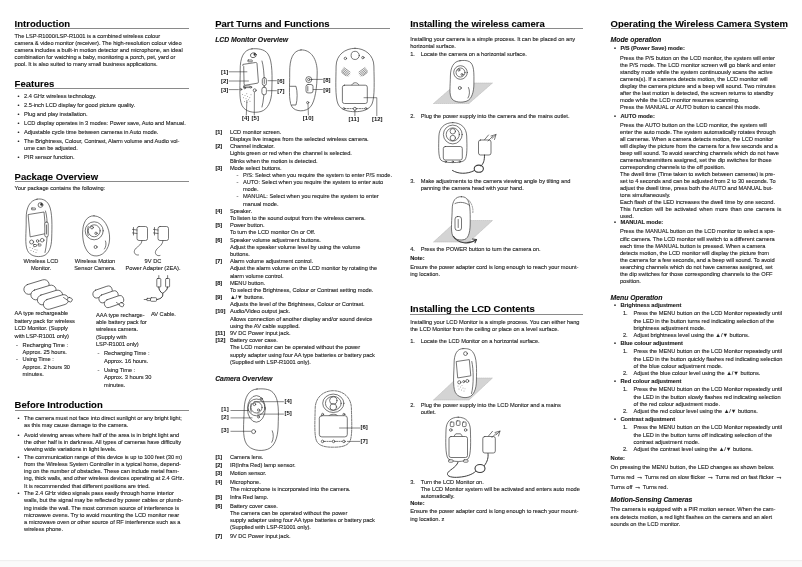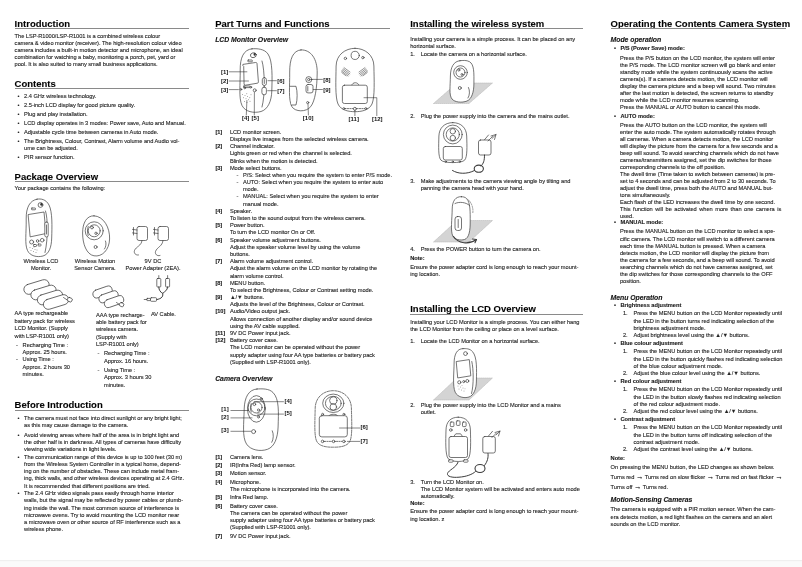--- a/index.html
+++ b/index.html
@@ -32,21 +32,21 @@
 
 <h2 style="left:14.6px;top:18.6px;">Introduction</h2>
 <div class="rule" style="left:14.6px;top:28.3px;width:174.8px;"></div>
 <div class="b nw" style="left:14.6px;top:32.6px;">
 The LSP-R1000/LSP-R1001 is a combined wireless colour<br>
 camera &amp; video monitor (receiver). The high-resolution colour video<br>
 camera includes a built-in motion detector and microphone, an ideal<br>
 combination for watching a baby, monitoring a porch, pet, yard or<br>
 pool. It is also suited to many small business applications.
 </div>
-<h2 style="left:14.6px;top:79.2px;">Contents</h2>
+<h2 style="left:14.6px;top:79.2px;">Features</h2>
 <div class="rule" style="left:14.6px;top:88.3px;width:174.8px;"></div>
 <div class="b" style="left:14.6px;top:93px;width:176px;">
 <div class="bl nw" style="margin-bottom:1.9px;">2.4 GHz wireless technology.</div>
 <div class="bl nw" style="margin-bottom:1.9px;">2.5-inch LCD display for good picture quality.</div>
 <div class="bl nw" style="margin-bottom:1.9px;">Plug and play installation.</div>
 <div class="bl nw" style="margin-bottom:1.9px;">LCD display operates in 3 modes: Power save, Auto and Manual.</div>
 <div class="bl nw" style="margin-bottom:1.9px;">Adjustable cycle time between cameras in Auto mode.</div>
 <div class="bl nw" style="margin-bottom:1.9px;">The Brightness, Colour, Contrast, Alarm volume and Audio vol-<br>ume can be adjusted.</div>
 <div class="bl nw">PIR sensor function.</div>
 </div>
@@ -102,43 +102,43 @@
 <div class="b" style="left:215.4px;top:453.6px;width:180px;line-height:7.18px;">
 <div class="it nw" style="margin-bottom:1.2px;"><span class="no">[1]</span>Camera lens.</div>
 <div class="it nw" style="margin-bottom:1.2px;"><span class="no">[2]</span>IR(Infra Red) lamp sensor.</div>
 <div class="it nw" style="margin-bottom:1.2px;"><span class="no">[3]</span>Motion sensor.</div>
 <div class="it nw" style="margin-bottom:1.2px;"><span class="no">[4]</span>Microphone.<br>The microphone is incorporated into the camera.</div>
 <div class="it nw" style="margin-bottom:1.2px;"><span class="no">[5]</span>Infra Red lamp.</div>
 <div class="it nw" style="margin-bottom:1.2px;"><span class="no">[6]</span>Battery cover case.<br>The camera can be operated without the power<br>supply adapter using four AA type batteries or battery pack<br>(Supplied with LSP-R1001 only).</div>
 <div class="it nw"><span class="no">[7]</span>9V DC Power input jack.</div>
 </div>
 
-<h2 style="left:410.2px;top:18.6px;">Installing the wireless system</h2>
+<h2 style="left:410.2px;top:18.6px;">Installing the wireless camera</h2>
 <div class="rule" style="left:410.2px;top:28.3px;width:172.6px;"></div>
 <div class="b nw" style="left:410.2px;top:35.6px;line-height:7px;">
 Installing your camera is a simple process. It can be placed on any<br>horizontal surface.</div>
 <div class="b ni nw" style="left:410.2px;top:51.2px;"><span class="no">1.</span>Locate the camera on a horizontal surface.</div>
 <div class="b ni nw" style="left:410.2px;top:112.8px;"><span class="no">2.</span>Plug the power supply into the camera and the mains outlet.</div>
 <div class="b ni nw" style="left:410.2px;top:178.4px;line-height:7.1px;"><span class="no">3.</span>Make adjustments to the camera viewing angle by tilting and<br>panning the camera head with your hand.</div>
 <div class="b ni nw" style="left:410.2px;top:246.4px;"><span class="no">4.</span>Press the POWER button to turn the camera on.</div>
 <div class="b bold nw" style="left:410.2px;top:254.6px;">Note:</div>
 <div class="b nw" style="left:410.2px;top:263.6px;line-height:7.2px;">
 Ensure the power adapter cord is long enough to reach your mount-<br>ing location.</div>
-<h2 style="left:410.2px;top:304.2px;">Installing the LCD Overview</h2>
+<h2 style="left:410.2px;top:304.2px;">Installing the LCD Contents</h2>
 <div class="rule" style="left:410.2px;top:314.2px;width:172.6px;"></div>
 <div class="b nw" style="left:410.2px;top:318.6px;line-height:7px;">
 Installing your LCD Monitor is a simple process. You can either hang<br>the LCD Monitor from the ceiling or place on a level surface.</div>
 <div class="b ni nw" style="left:410.2px;top:337.8px;"><span class="no">1.</span>Locate the LCD Monitor on a horizontal surface.</div>
 <div class="b ni nw" style="left:410.2px;top:402.4px;line-height:7.1px;"><span class="no">2.</span>Plug the power supply into the LCD Monitor and a mains<br>outlet.</div>
 <div class="b ni nw" style="left:410.2px;top:479px;line-height:6.9px;"><span class="no">3.</span>Turn the LCD Monitor on.<br>The LCD Monitor system will be activated and enters auto mode<br>automatically.</div>
 <div class="b bold nw" style="left:410.2px;top:500.4px;">Note:</div>
 <div class="b nw" style="left:410.2px;top:508.4px;line-height:7.6px;">
 Ensure the power adapter cord is long enough to reach your mount-<br>ing location. z</div>
 
-<h2 style="left:610.6px;top:18.6px;">Operating the Contents Camera System</h2>
+<h2 style="left:610.6px;top:18.6px;">Operating the Wireless Camera System</h2>
 <div class="rule" style="left:610.6px;top:28.3px;width:175.4px;"></div>
 <h3 style="left:610.6px;top:36.4px;">Mode operation</h3>
 <div class="b bl bold nw" style="left:611px;top:45.4px;width:170px;">P/S (Power Save) mode:</div>
 <div class="b nw" style="left:620px;top:54.6px;line-height:7px;">
 Press the P/S button on the LCD monitor, the system will enter<br>
 the P/S mode. The LCD monitor screen will go blank and enter<br>
 standby mode while the system continuously scans the active<br>
 camera(s). If a camera detects motion, the LCD monitor will<br>
 display the camera picture and a beep will sound. Two minutes<br>
 after the last motion is detected, the screen returns to standby<br>

